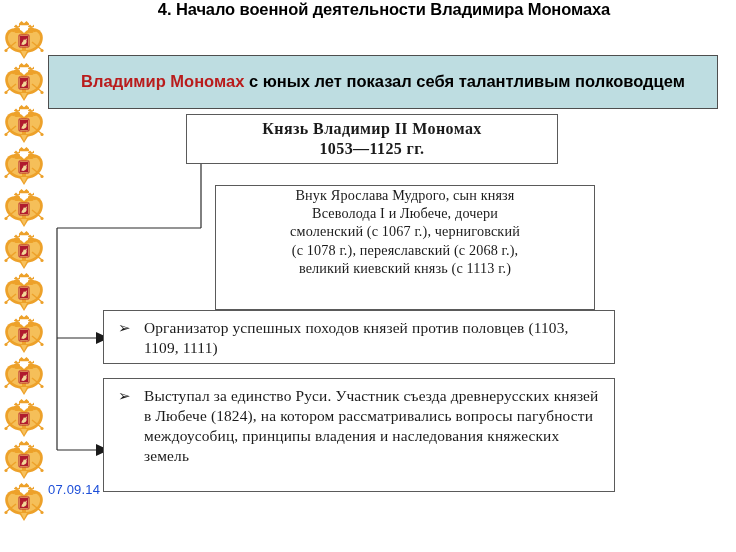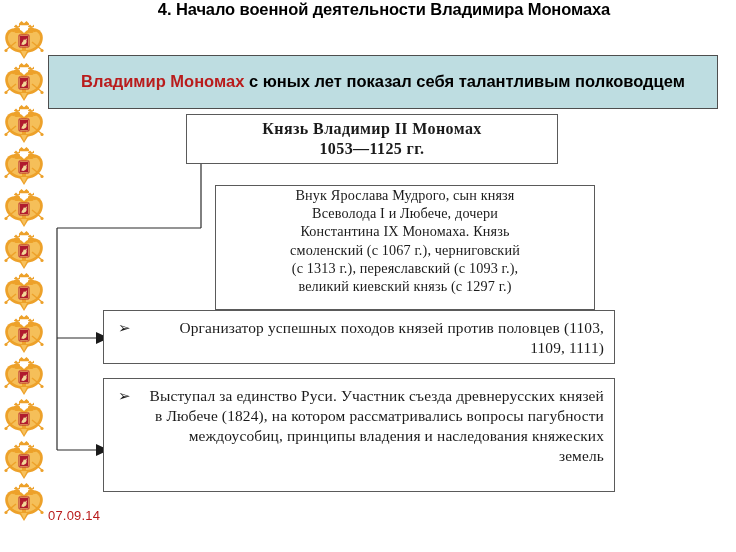--- a/index.html
+++ b/index.html
@@ -148,42 +148,42 @@
     font-size: 15px;
     line-height: 1.3;
     color: #1a1a1a;
     padding-top: 1px;
   }
   .bullet-text {
     flex: 1 1 auto;
     font-size: 15.4px;
     line-height: 1.3;
     letter-spacing: 0.15px;
-    text-align: right;
+    text-align: left;
   }
 
   
   #connectors {
     position: absolute;
     left: 0;
     top: 0;
     width: 736px;
     height: 552px;
     z-index: 1;
     pointer-events: none;
   }
 
   
   #footer-date {
     position: absolute;
     left: 48px;
-    top: 508px;
+    top: 482px;
     font-size: 13px;
     font-family: "Liberation Sans", sans-serif;
-    color: #b91c1c;
+    color: #1d4ed8;
     letter-spacing: 0.2px;
   }
 </style>
 </head>
 <body>
 
 <div id="slide">
 
   <div id="emblem-strip">
       <div class="emblem" style="top: 20px;">
@@ -515,24 +515,23 @@
     <div id="box-head-text">
       <div>Князь Владимир II Мономах</div>
       <div>1053—1125 гг.</div>
     </div>
   </div>
 
   <div id="box-desc" class="dbox">
     <div id="box-desc-text">
         <div>Внук Ярослава Мудрого, сын князя</div>
         <div>Всеволода I и Любече, дочери</div>
-        <div>Константина IX Мономаха. Князь</div>
         <div>смоленский (с 1067 г.), черниговский</div>
-        <div>(с 1313 г.), переяславский (с 1093 г.),</div>
-        <div>великий киевский князь (с 1297 г.)</div>
+        <div>(с 1078 г.), переяславский (с 2068 г.),</div>
+        <div>великий киевский князь (с 1113 г.)</div>
       </div>
   </div>
 
   <div id="box-camp" class="dbox">
     <div class="bullet-row">
       <span class="bullet-mark">➢</span>
       <span class="bullet-text">Организатор успешных походов князей против половцев (1103, 1109, 1111)</span>
     </div>
   </div>
 

